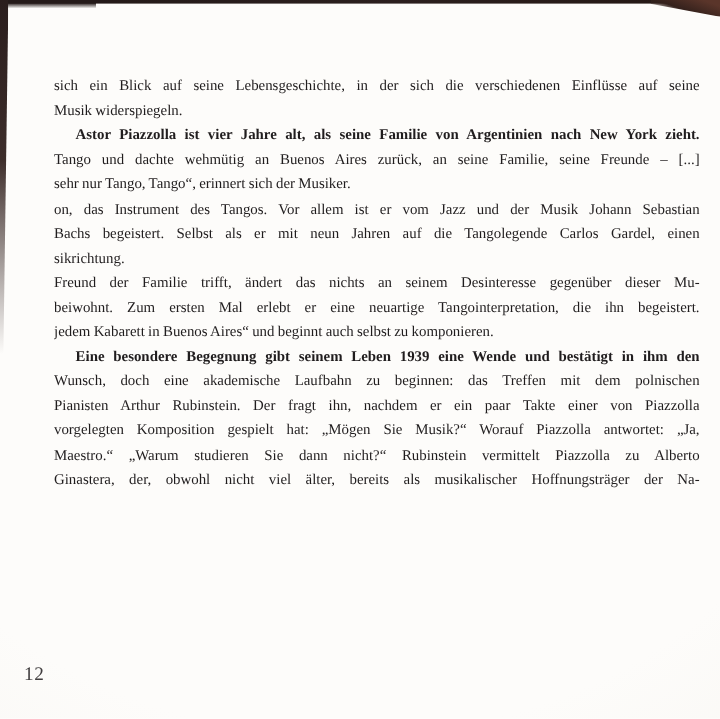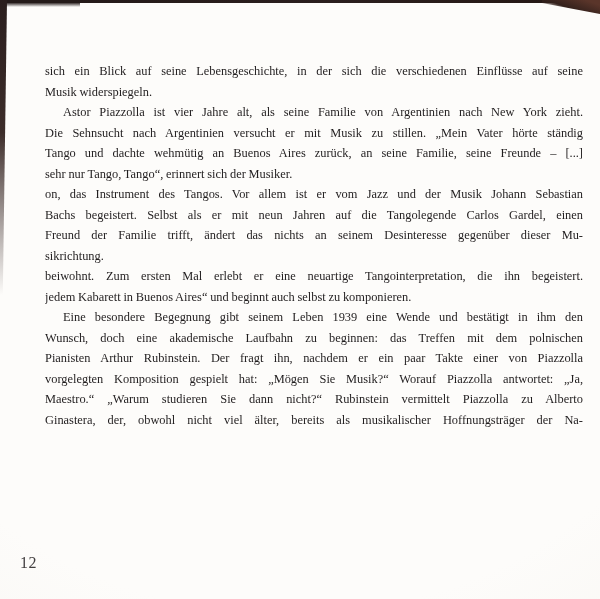--- a/index.html
+++ b/index.html
@@ -45,21 +45,21 @@
     margin-top: 24px;
   }
   .text-line {
     height: 20.5px;
     line-height: 20.5px;
     text-align: justify;
     text-align-last: justify;
     white-space: normal;
     overflow: hidden;
   }
-  .text-line.indent { padding-left: 18px; }
+  .text-line.indent { padding-left: 18px; font-weight: bold; }
   .text-line.par-end { text-align-last: left; }
 
   .page-number {
     position: absolute;
     left: 20px;
     top: 556px;
     font-size: 16px;
     line-height: 14px;
     color: #413e3f;
     letter-spacing: 0.5px;
@@ -72,27 +72,26 @@
 
   <div class="edge-top"></div>
   <div class="edge-top-left"></div>
   <div class="edge-top-right"></div>
   <div class="edge-left"></div>
 
   <div class="body-text" id="body-text">
       <div class="text-line">sich ein Blick auf seine Lebensgeschichte, in der sich die verschiedenen Einflüsse auf seine</div>
       <div class="text-line par-end">Musik widerspiegeln.</div>
       <div class="text-line indent">Astor Piazzolla ist vier Jahre alt, als seine Familie von Argentinien nach New York zieht.</div>
-      <div class="text-line">Die Sehnsucht nach Argentinien versucht er mit Musik zu stillen. „Mein Vater hörte ständig</div>
       <div class="text-line">Tango und dachte wehmütig an Buenos Aires zurück, an seine Familie, seine Freunde – [...]</div>
       <div class="text-line par-end">sehr nur Tango, Tango“, erinnert sich der Musiker.</div>
       <div class="text-line">on, das Instrument des Tangos. Vor allem ist er vom Jazz und der Musik Johann Sebastian</div>
       <div class="text-line">Bachs begeistert. Selbst als er mit neun Jahren auf die Tangolegende Carlos Gardel, einen</div>
+      <div class="text-line par-end">sikrichtung.</div>
       <div class="text-line">Freund der Familie trifft, ändert das nichts an seinem Desinteresse gegenüber dieser Mu-</div>
-      <div class="text-line par-end">sikrichtung.</div>
       <div class="text-line">beiwohnt. Zum ersten Mal erlebt er eine neuartige Tangointerpretation, die ihn begeistert.</div>
       <div class="text-line par-end">jedem Kabarett in Buenos Aires“ und beginnt auch selbst zu komponieren.</div>
       <div class="text-line indent">Eine besondere Begegnung gibt seinem Leben 1939 eine Wende und bestätigt in ihm den</div>
       <div class="text-line">Wunsch, doch eine akademische Laufbahn zu beginnen: das Treffen mit dem polnischen</div>
       <div class="text-line">Pianisten Arthur Rubinstein. Der fragt ihn, nachdem er ein paar Takte einer von Piazzolla</div>
       <div class="text-line">vorgelegten Komposition gespielt hat: „Mögen Sie Musik?“ Worauf Piazzolla antwortet: „Ja,</div>
       <div class="text-line">Maestro.“ „Warum studieren Sie dann nicht?“ Rubinstein vermittelt Piazzolla zu Alberto</div>
       <div class="text-line">Ginastera, der, obwohl nicht viel älter, bereits als musikalischer Hoffnungsträger der Na-</div>
     </div>
 

